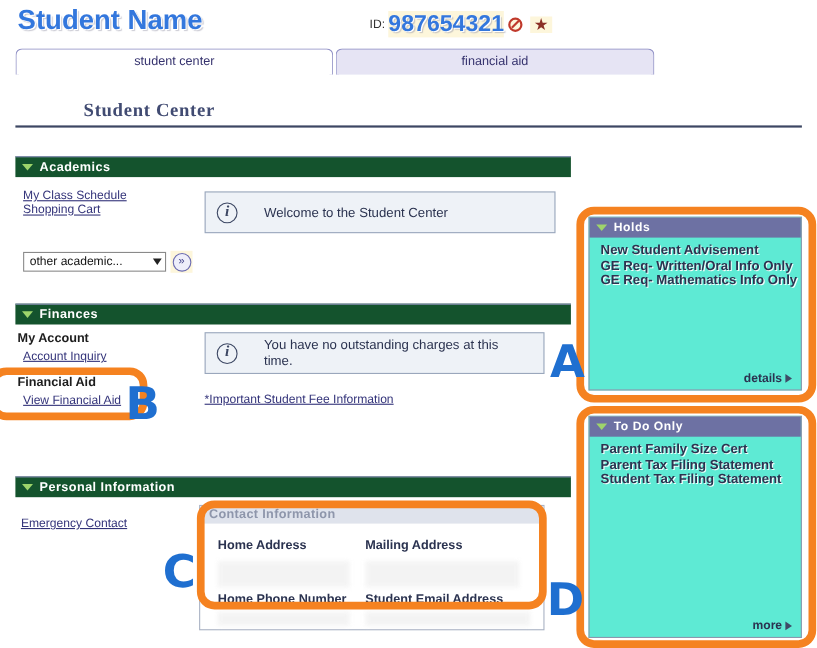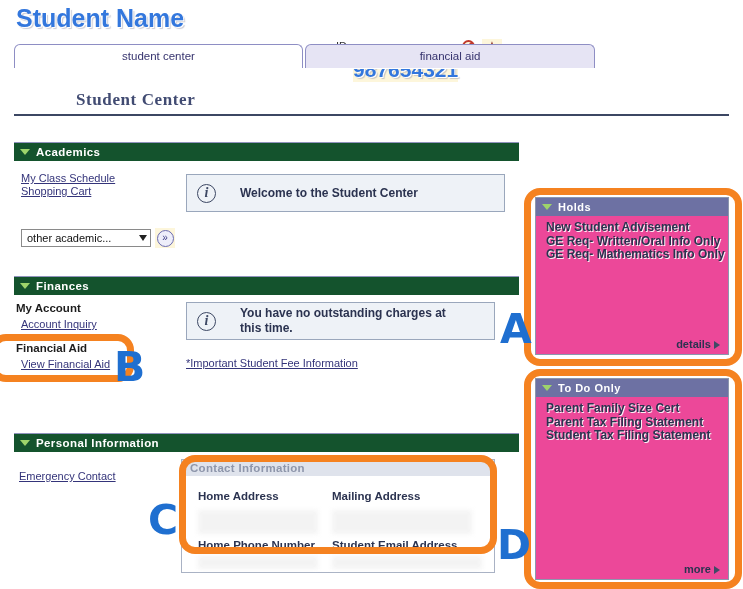--- a/index.html
+++ b/index.html
@@ -28,21 +28,20 @@
     position: absolute; left: 336px; top: 10px;
     display: flex; align-items: center; gap: 3px;
   }
   .id-label {
     font-size: 11px; color: #333; font-weight: normal;
   }
   .id-value {
     font-size: 21px; font-weight: bold; color: #3377dd;
     text-shadow: 1px 1px 0 #ffffff, 2px 2px 1px rgba(140,140,160,.45);
     background: #fdf6db;
-    margin-top: 48px;
   }
   .icon-noentry {
     width: 13px; height: 13px; border-radius: 50%;
     border: 2px solid #c0392b; position: relative;
     background: #fdf6db; margin-left: 1px;
   }
   .icon-noentry::after {
     content: ""; position: absolute; left: 0px; top: 3.5px;
     width: 9px; height: 2px; background: #c0392b;
     transform: rotate(-45deg);
@@ -160,21 +159,21 @@
     width: 19px; height: 19px; border-radius: 50%;
     border: 1.6px solid #3c4763;
     color: #3c4763;
     font-family: "Liberation Serif", serif;
     font-size: 14px; font-weight: bold; font-style: italic;
     display: flex; align-items: center; justify-content: center;
     flex: 0 0 auto;
   }
   .info-txt {
     margin-left: 24px;
-    font-size: 12px; font-weight: bold; color: #2b3350;
+    font-size: 12px; font-weight: normal; color: #2b3350;
     line-height: 15px;
   }
 
   
   .contact-box {
     position: absolute; left: 181px; top: 459px;
     width: 314px; height: 114px;
     border: 1px solid #a9b2c4;
     background: #ffffff;
   }
@@ -211,21 +210,21 @@
     border-bottom: 2px solid #5f8a3a;
     font-size: 11px; font-variant: small-caps;
     color: #3c5c29; letter-spacing: .8px;
     display: flex; align-items: center; justify-content: center;
     cursor: pointer;
   }
 
   
   .rpanel {
     position: absolute;
-    background: #ec4899;
+    background: #5eead4;
     border: 1px solid #8c97ae;
   }
   .rpanel-hd {
     height: 18px; background: #6d71a3;
     display: flex; align-items: center; padding-left: 6px;
     color: #ffffff; font-size: 11px; font-weight: bold;
     letter-spacing: .5px;
   }
   .rpanel-body {
     position: relative; padding: 5px 4px 0 10px;

